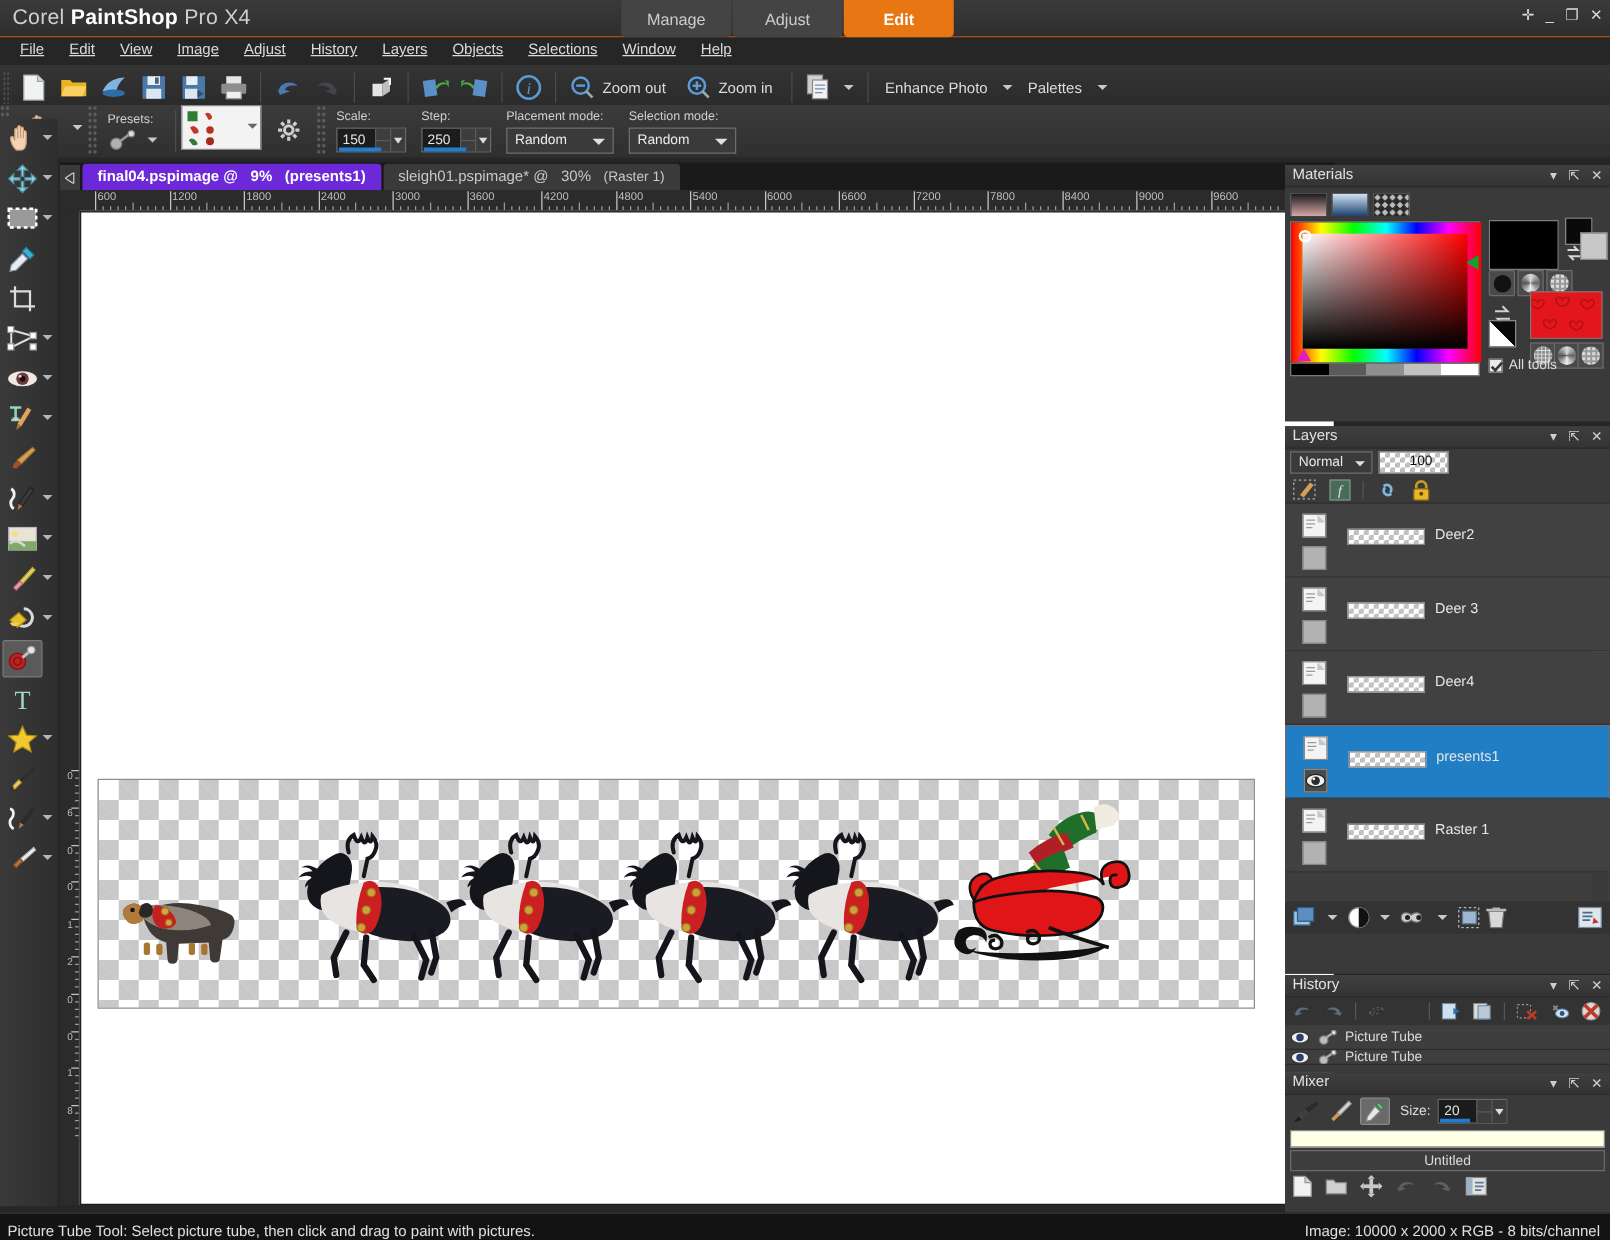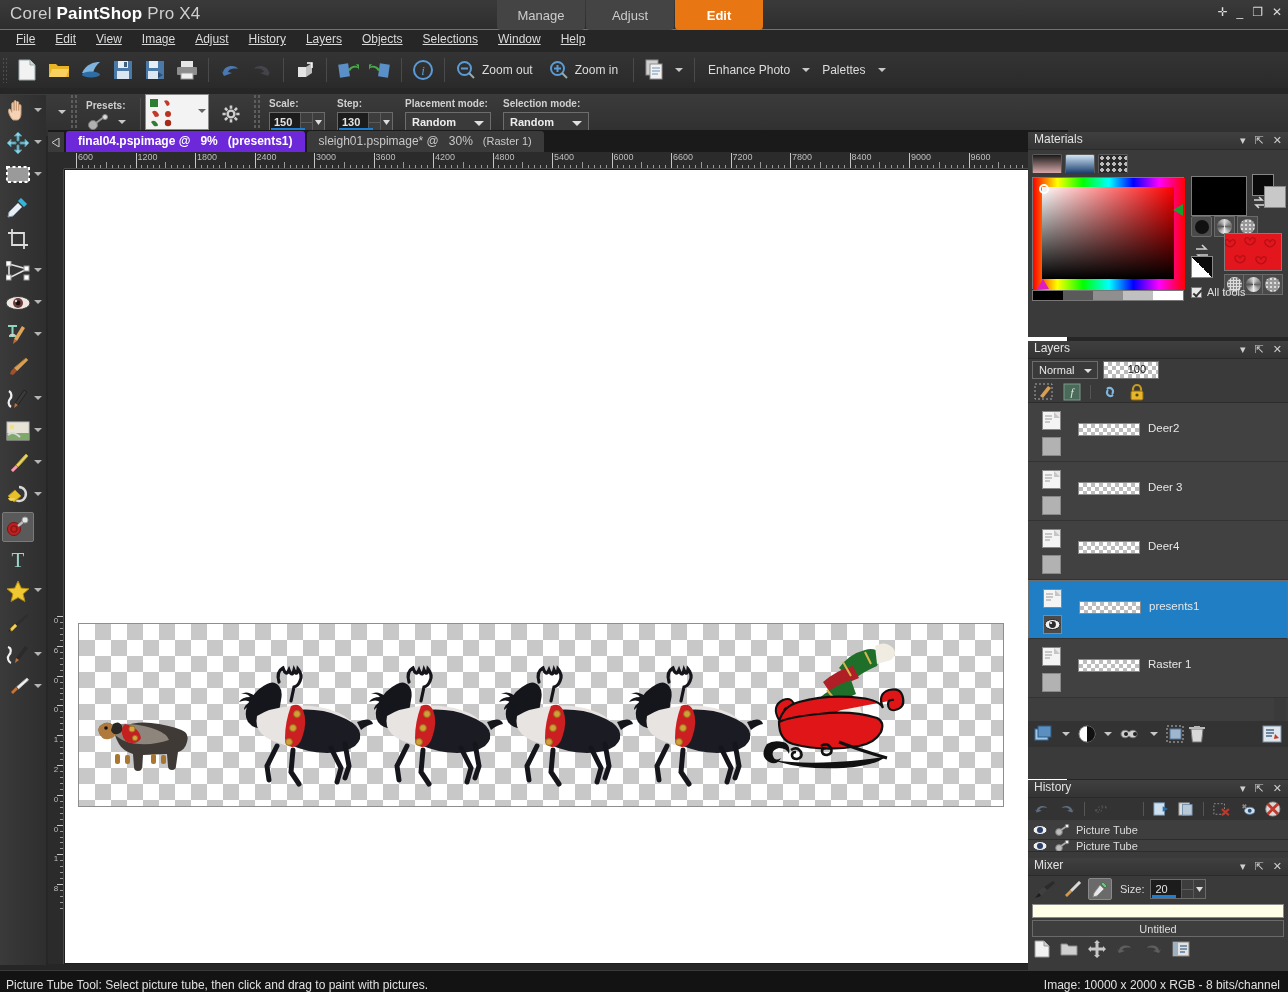--- a/index.html
+++ b/index.html
@@ -49,23 +49,23 @@
     background-image:radial-gradient(#555 40%,transparent 41%);
     background-size:3px 4px;opacity:.8;}
   .tb-btn{width:32px;height:32px;display:flex;align-items:center;justify-content:center;cursor:default;border-radius:2px;}
   .tb-sep{width:1px;height:24px;background:#4a4a4a;margin:0 5px;}
   .tb-text{font-size:12px;color:#dcdcdc;padding-right:8px;cursor:default;}
   .tb-labeled{display:flex;align-items:center;cursor:default;border-radius:2px;padding-right:2px;}
   .caret{width:0;height:0;border-left:4px solid transparent;border-right:4px solid transparent;border-top:4px solid #c8c8c8;margin-left:4px;margin-right:4px;}
 
   
   .optbar{
-    position:absolute;left:0;top:94px;width:1288px;height:42px;
+    position:absolute;left:0;top:84px;width:1288px;height:42px;
     background:linear-gradient(#3b3b3b,#2f2f2f);
-    display:flex;align-items:flex-start;font-weight:bold;
+    display:flex;align-items:flex-start;
   }
   .opt-grip{width:8px;height:40px;
     background-image:radial-gradient(#5d5d5d 40%,transparent 41%);
     background-size:4px 5px;margin-right:2px;}
   .opt-tool{width:44px;height:40px;display:flex;align-items:center;justify-content:center;}
   .opt-block{display:flex;flex-direction:column;justify-content:center;height:42px;padding:0 6px;}
   .opt-label{font-size:10px;color:#cfcfcf;margin-bottom:2px;height:12px;line-height:12px;}
   .opt-sep{width:1px;height:34px;background:#4d4d4d;margin:4px 4px;}
   .spin{
     display:flex;align-items:stretch;height:20px;background:#1c1c1c;border:1px solid #6a6a6a;width:56px;
@@ -438,21 +438,21 @@
           <svg width="7" height="5" viewBox="0 0 7 5">
               <path d="M0 0h7L3.5 5z" fill="#ddd"></path>
             </svg>
         </div>
       </div>
     </div>
 
     <div class="opt-block">
       <div class="opt-label">Step:</div>
       <div class="spin">
-        <div class="val">130</div>
+        <div class="val">250</div>
         <div class="bar"></div>
         <div class="btns">
           <i></i>
             <i></i>
         </div>
         <div class="drop">
           <svg width="7" height="5" viewBox="0 0 7 5">
               <path d="M0 0h7L3.5 5z" fill="#ddd"></path>
             </svg>
         </div>

